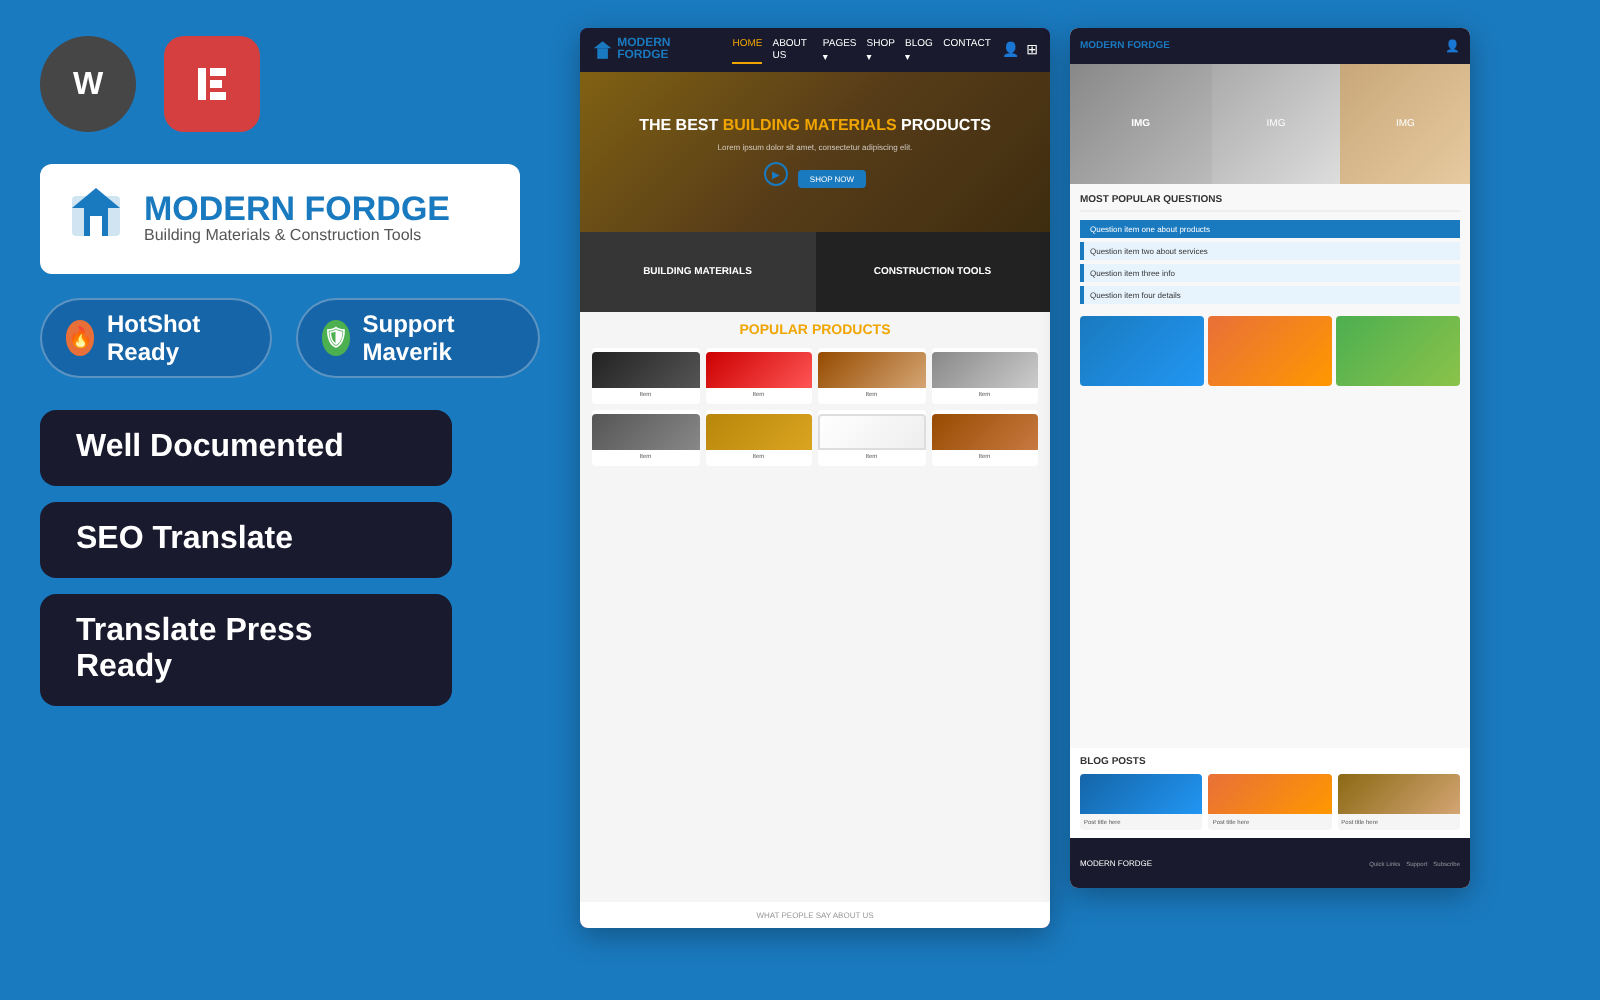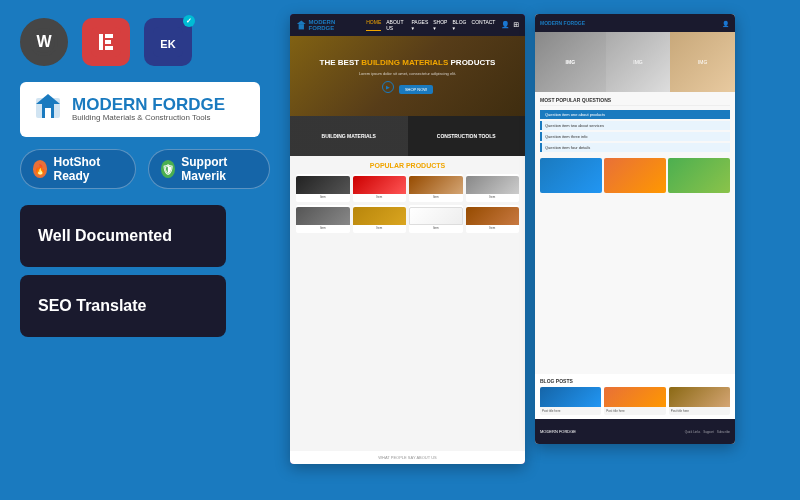--- a/index.html
+++ b/index.html
@@ -146,21 +146,21 @@
       display: flex;
       align-items: center;
       justify-content: center;
       font-size: 10px;
       color: white;
     }
 
     .feature-btn {
       background: #1a1a2e;
       border-radius: 8px;
-      padding: 22px 18px;
+      padding: 10px 18px;
       color: white;
       font-size: 16px;
       font-weight: bold;
       margin-bottom: 8px;
       cursor: pointer;
       border: none;
       text-align: left;
       width: 206px;
     }
 
@@ -520,27 +520,20 @@
     </div>
     <div class="el-icon">
       <svg width="30" height="30" viewBox="0 0 30 30">
         <rect width="30" height="30" rx="6" fill="#d63f3f"></rect>
         <rect x="8" y="7" width="4" height="16" fill="white"></rect>
         <rect x="14" y="7" width="8" height="4" fill="white"></rect>
         <rect x="14" y="13" width="6" height="4" fill="white"></rect>
         <rect x="14" y="19" width="8" height="4" fill="white"></rect>
       </svg>
     </div>
-    <div class="ek-icon">
-      <svg width="30" height="30" viewBox="0 0 30 30">
-        <rect width="30" height="30" rx="6" fill="#2b3a8a"></rect>
-        <text x="15" y="21" text-anchor="middle" fill="white" font-size="11" font-weight="bold">EK</text>
-      </svg>
-      <div class="ek-badge">✓</div>
-    </div>
   </div>
 
   <div class="logo-box">
     <div class="logo-icon">
       <svg width="32" height="32" viewBox="0 0 32 32">
         <rect x="4" y="8" width="24" height="20" rx="2" fill="#1a7abf" opacity="0.2"></rect>
         <polygon points="16,4 4,14 28,14" fill="#1a7abf"></polygon>
         <rect x="10" y="14" width="12" height="14" fill="#1a7abf"></rect>
         <rect x="13" y="18" width="6" height="10" fill="white"></rect>
       </svg>
@@ -558,20 +551,21 @@
       <span>HotShot Ready</span>
     </div>
     <div class="badge">
       <div class="badge-icon-support">🛡</div>
       <span>Support Maverik</span>
     </div>
   </div>
 
   <button class="feature-btn">Well Documented</button>
   <button class="feature-btn">SEO Translate</button>
+  <button class="feature-btn">Translate Press Ready</button>
 
 </div>
 
 <div class="right-panel">
 
   <div class="preview-main">
 
     <div class="preview-nav">
       <div class="preview-nav-logo">
         <svg width="12" height="12" viewBox="0 0 12 12">

